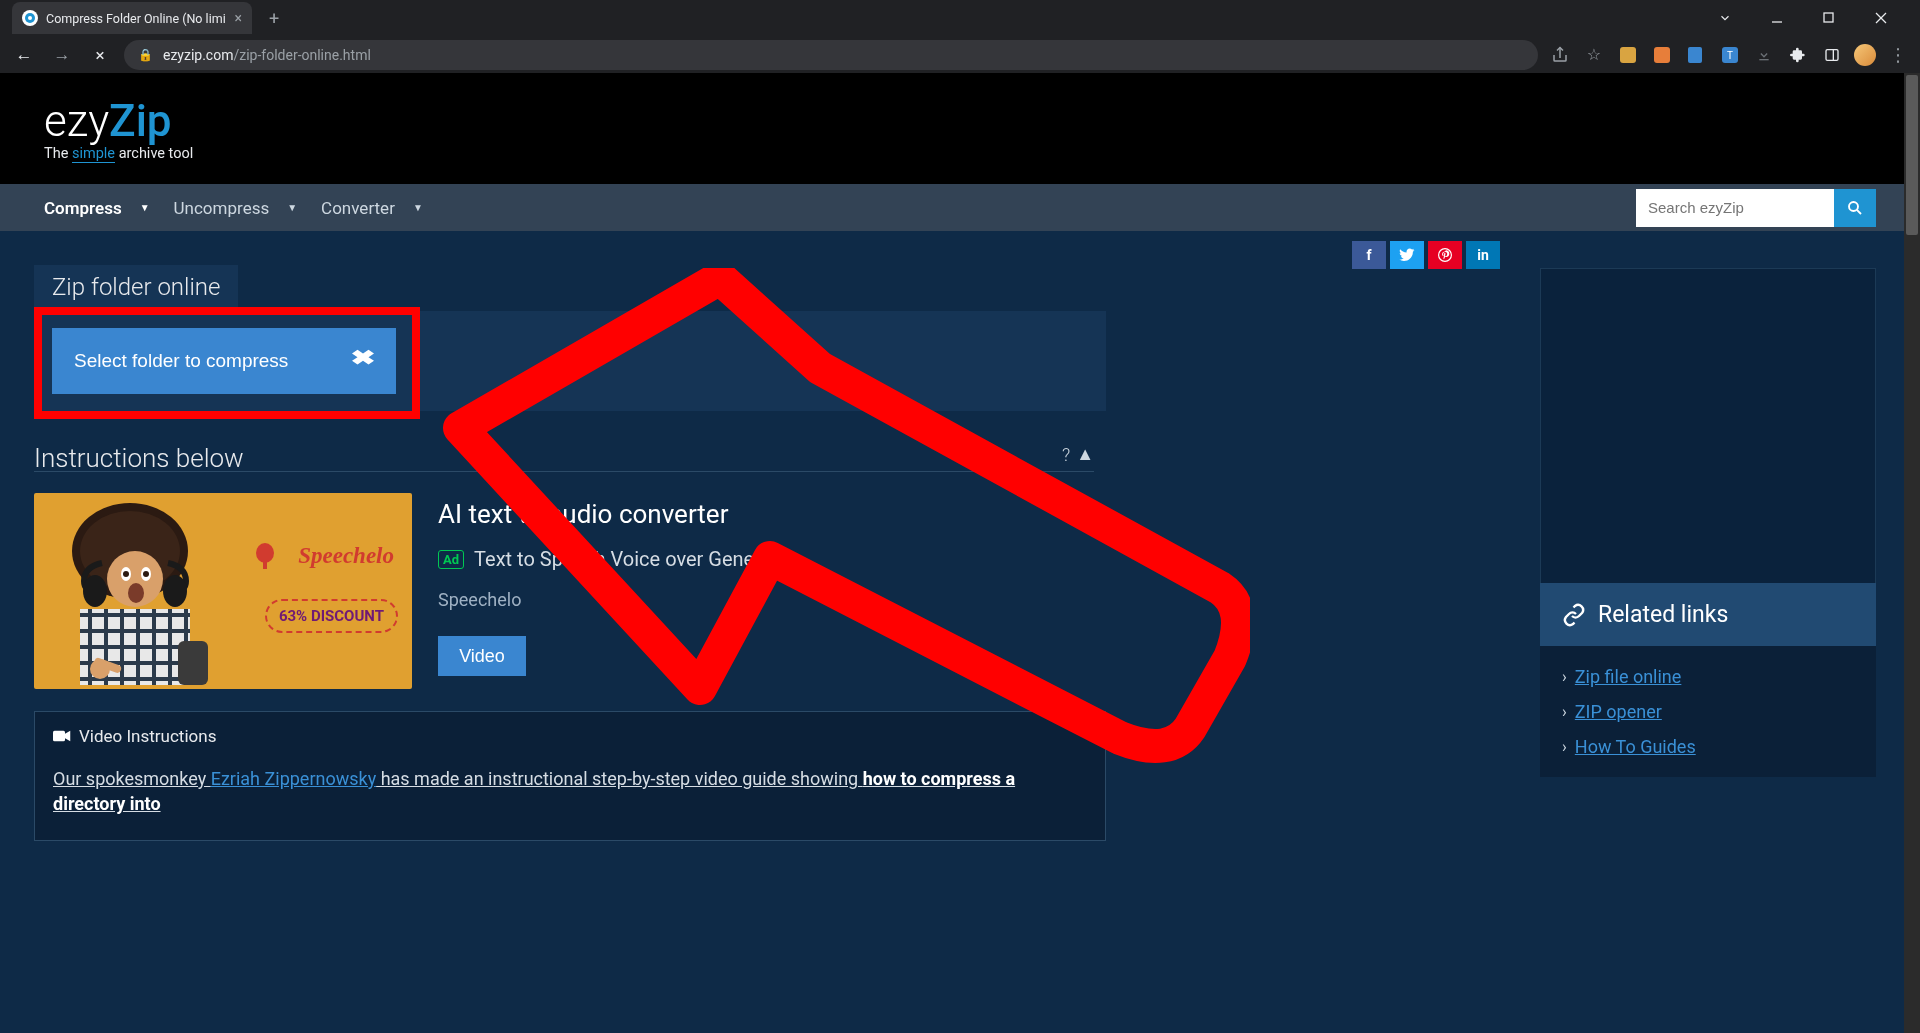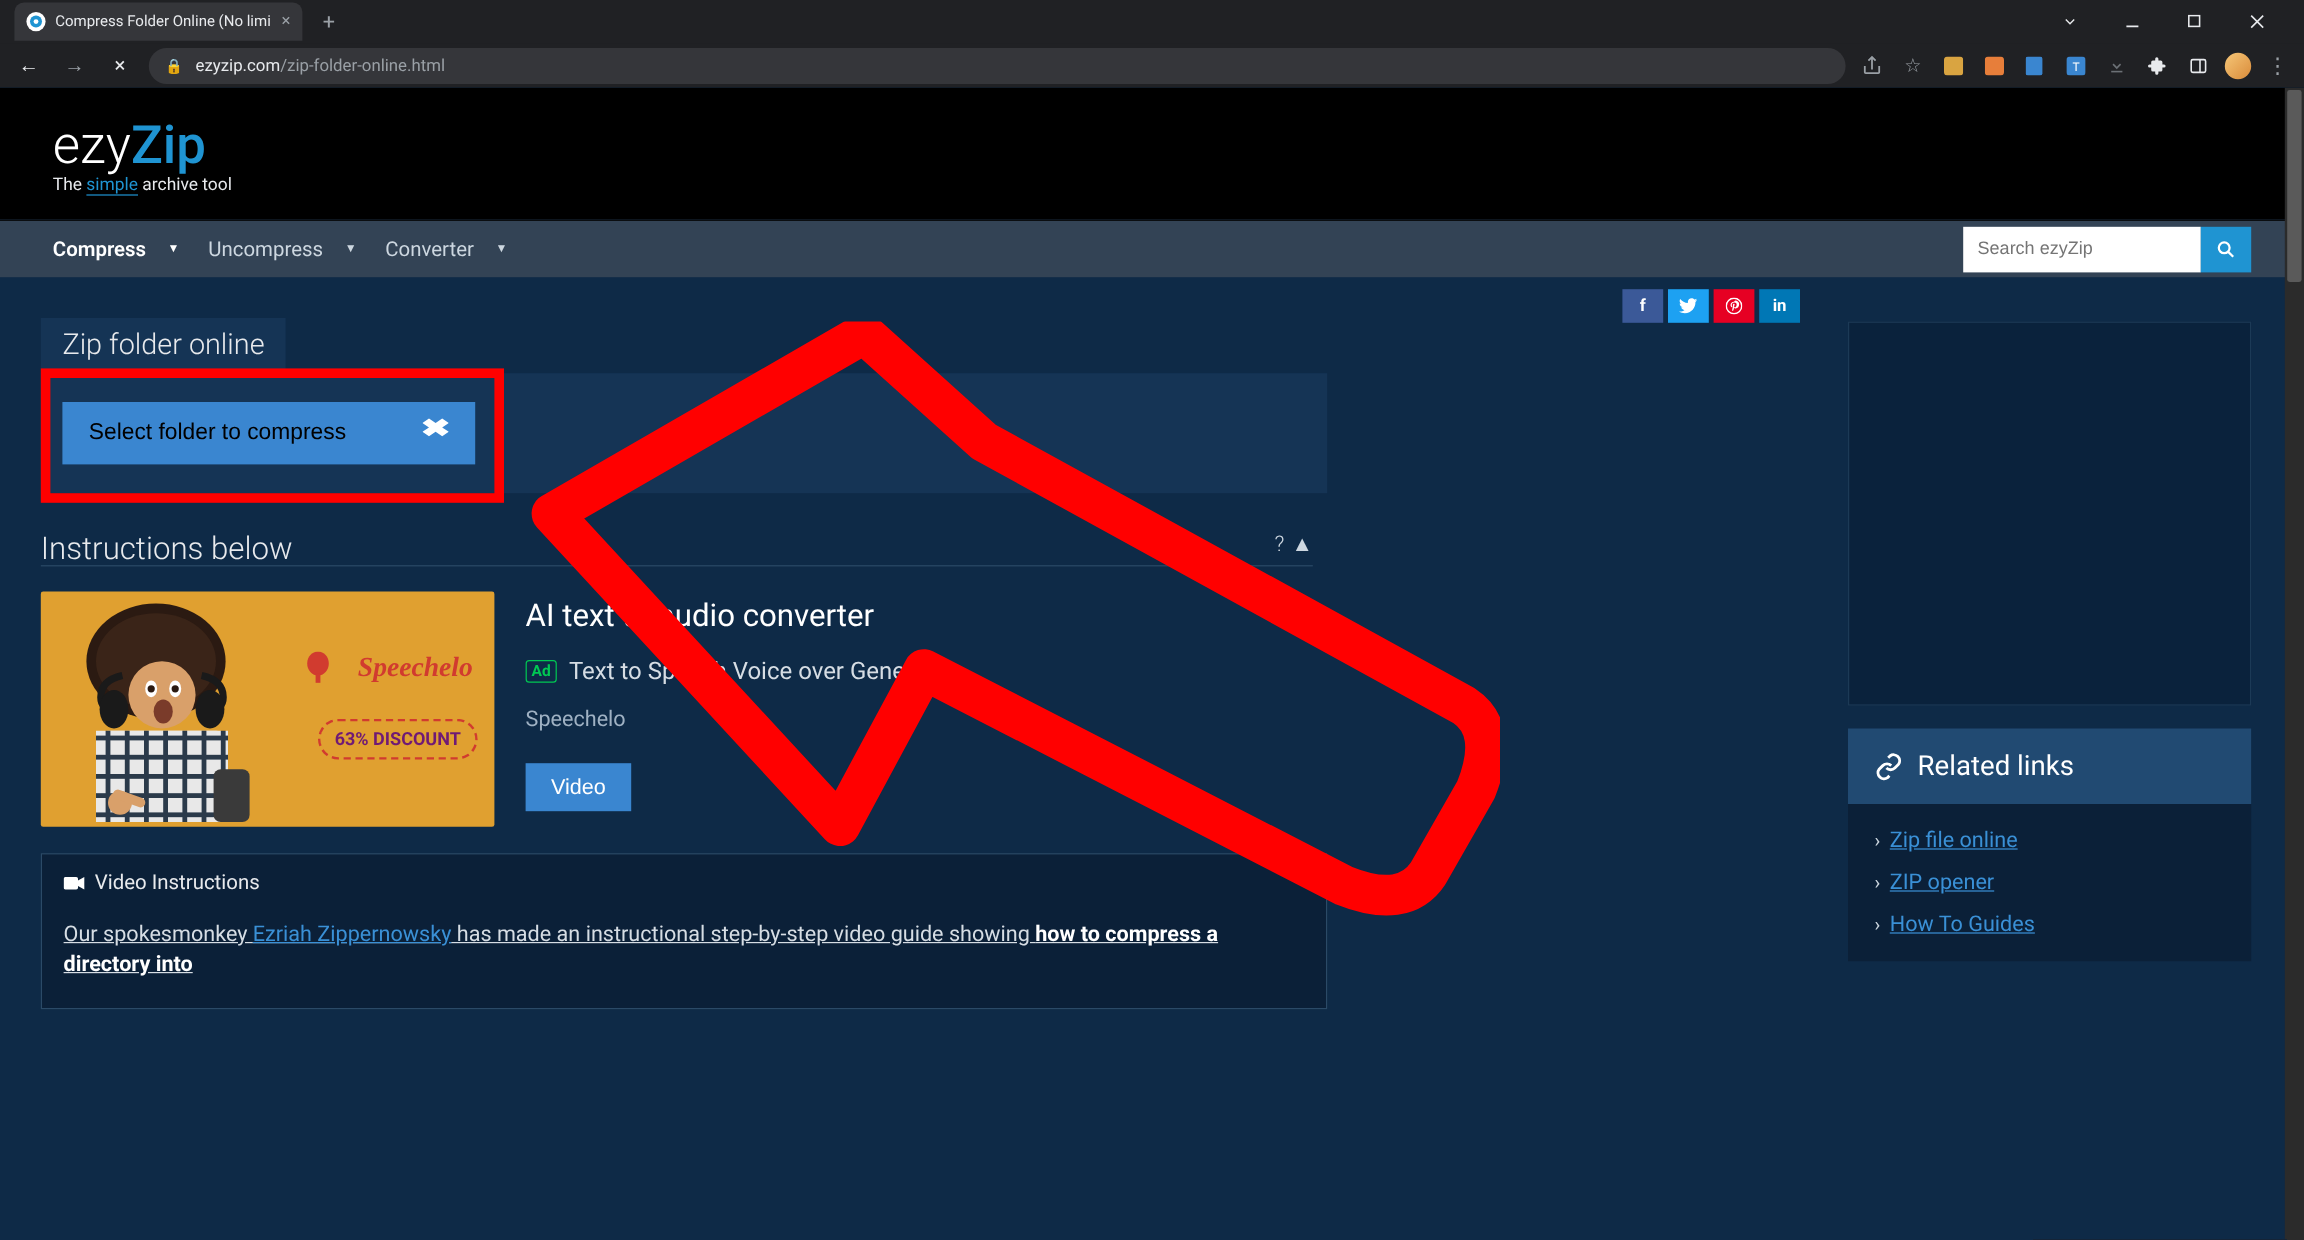--- a/index.html
+++ b/index.html
@@ -78,21 +78,21 @@
 .share-row { position:absolute; right:420px; top:10px; display:flex; gap:4px; }
 .share-row a { width:34px; height:28px; display:flex; align-items:center; justify-content:center; color:#fff; font-size:14px; font-weight:bold; }
 .fb { background:#3b5998; } .tw { background:#1da1f2; } .pin { background:#e60023; } .li { background:#0077b5; }
 
 .redbox { position:absolute; left:34px; top:234px; width:386px; height:112px; border:8px solid #ff0000; background:transparent; pointer-events:none; z-index:50; }
 .uploadband {
   position:absolute; left:34px; top:238px; width:1072px; height:100px; background:#153455;
   display:flex; align-items:center; padding:14px 18px;
 }
 .select-btn {
-  width:344px; height:52px; background:#3a86d0; color:#000000;
+  width:344px; height:66px; background:#3a86d0; color:#ffffff;
   display:flex; align-items:center; justify-content:space-between;
   padding:0 22px; font-size:19px; border:none; cursor:pointer;
 }
 .select-btn .dbx { font-size:20px; }
 
 .hr { position:absolute; left:34px; top:398px; width:1060px; height:0; border-top:1px solid #2b4a67; }
 .instructions-head { position:absolute; left:34px; top:370px; width:1060px; display:flex; align-items:flex-start; justify-content:space-between; font-size:26px; font-weight:300; color:#e8eaed; }
 .instructions-head .qtoggle { font-size:18px; color:#cdd7e0; display:flex; align-items:center; gap:6px; }
 
 .adarea { position:absolute; left:34px; top:420px; width:1072px; height:210px; display:flex; gap:26px; }
@@ -107,21 +107,21 @@
 .advendor { font-size:18px; color:#9fb1c3; }
 .openbtn { width:88px; height:40px; background:#3a86d0; color:#fff; border:none; font-size:18px; cursor:pointer; margin-top:8px; }
 
 .videobox { position:absolute; left:34px; top:638px; width:1072px; background:#0b2038; border:1px solid #2b4a67; padding:14px 18px 24px; }
 .videobox .vh { font-size:17px; color:#e8eaed; display:flex; align-items:center; gap:8px; }
 .videobox p { font-size:18px; color:#d6dde4; margin-top:20px; line-height:1.4;text-decoration:underline; }
 .videobox p .link { color:#3a90d6; text-decoration:underline; }
 .videobox p .bold { font-weight:bold; color:#fff; }
 
 .sidebanner { position:absolute; right:44px; top:195px; width:336px; height:320px; background:#0a223c; border:1px solid #1c3a56; }
-.related { position:absolute; right:44px; top:534px; width:336px; background:#0b2038; }
+.related { position:absolute; right:44px; top:510px; width:336px; background:#0b2038; }
 .related .hd { background:#214a72; padding:18px 22px; font-size:23px; color:#fff; display:flex; align-items:center; gap:12px; }
 .related ul { list-style:none; padding:20px 22px; display:flex; flex-direction:column; gap:14px; }
 .related li { display:flex; align-items:center; gap:8px; font-size:18px; }
 .related li a { color:#3a90d6; text-decoration:underline; }
 .chev { color:#cdd7e0; font-size:16px; }
 
 
 .big-arrow { position:absolute; left:420px; top:195px; width:830px; height:520px; pointer-events:none; z-index:60; }
 </style>
 </head>

